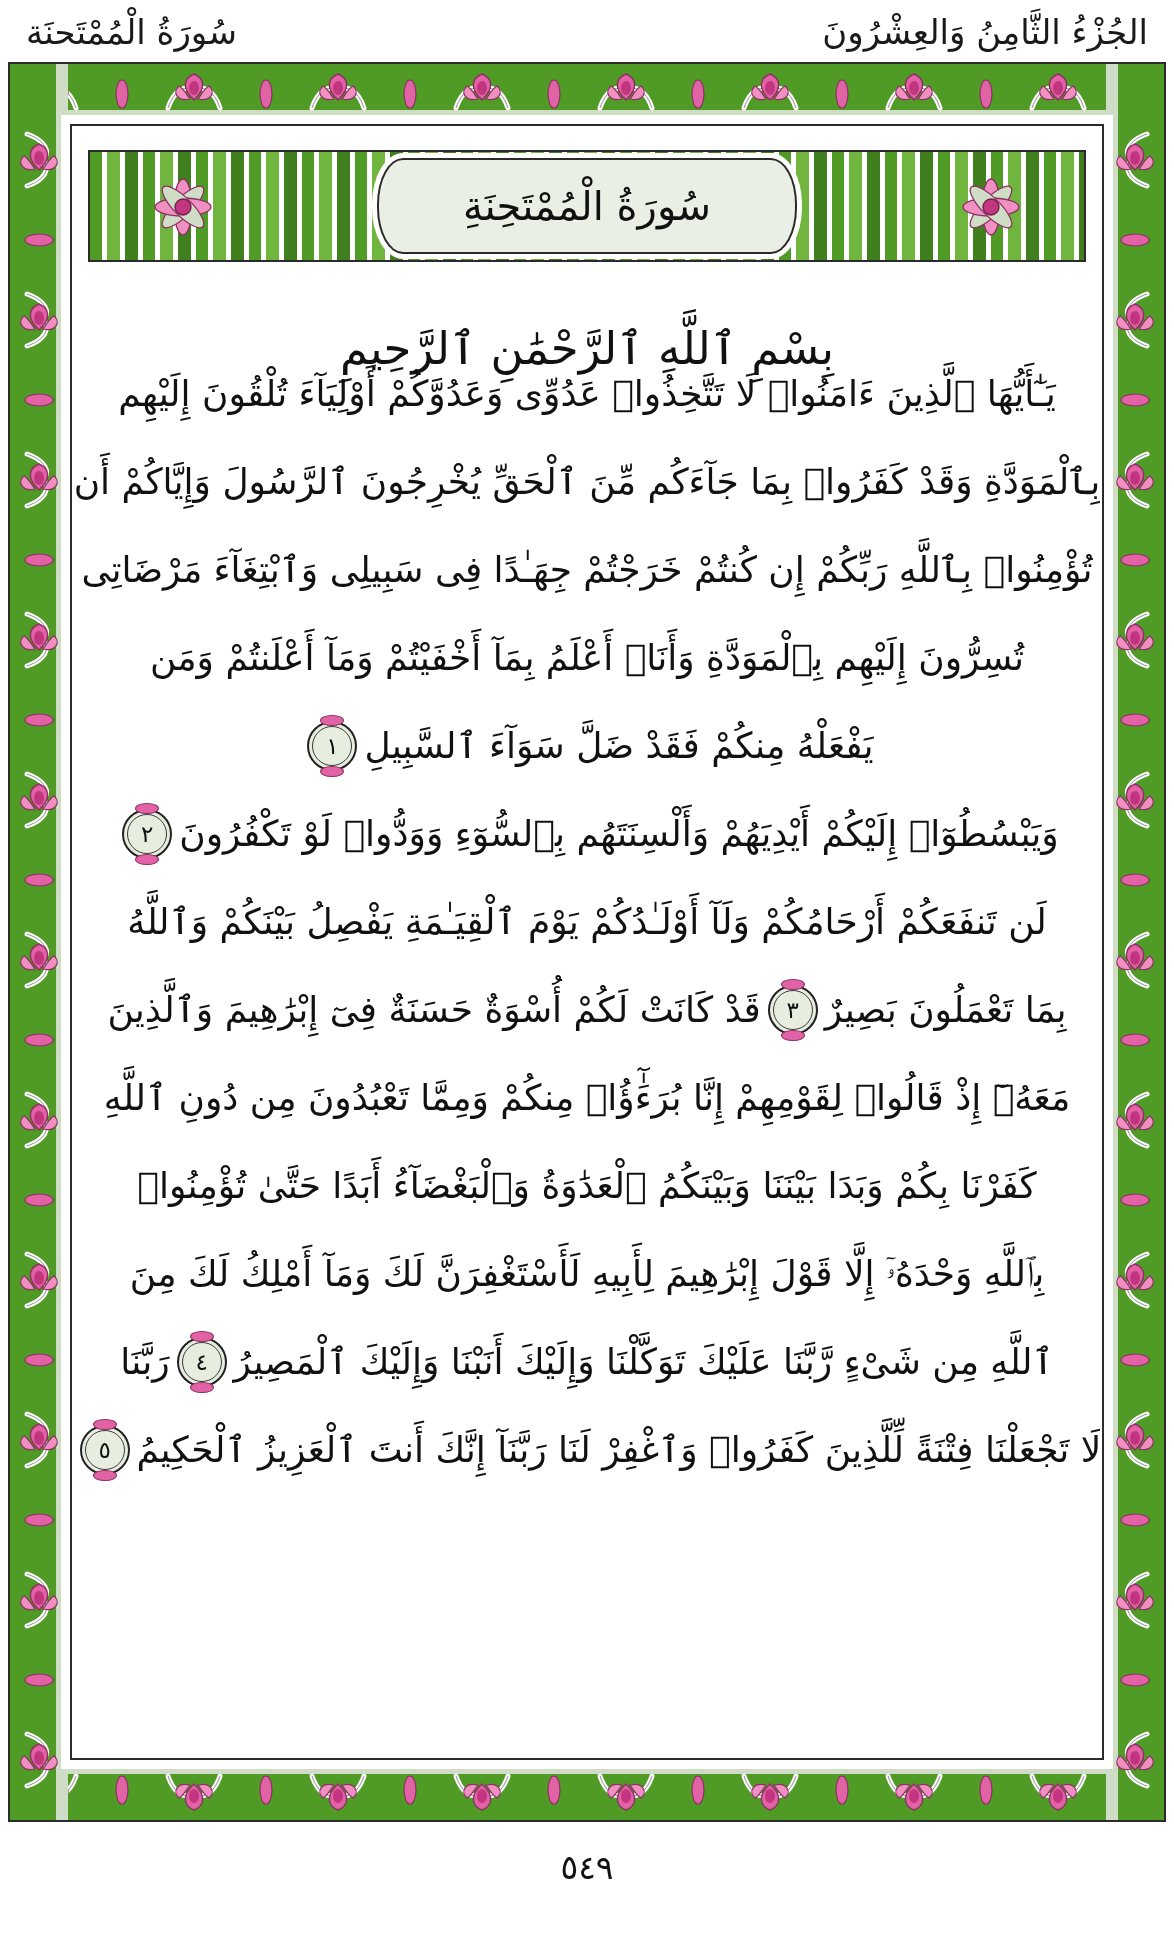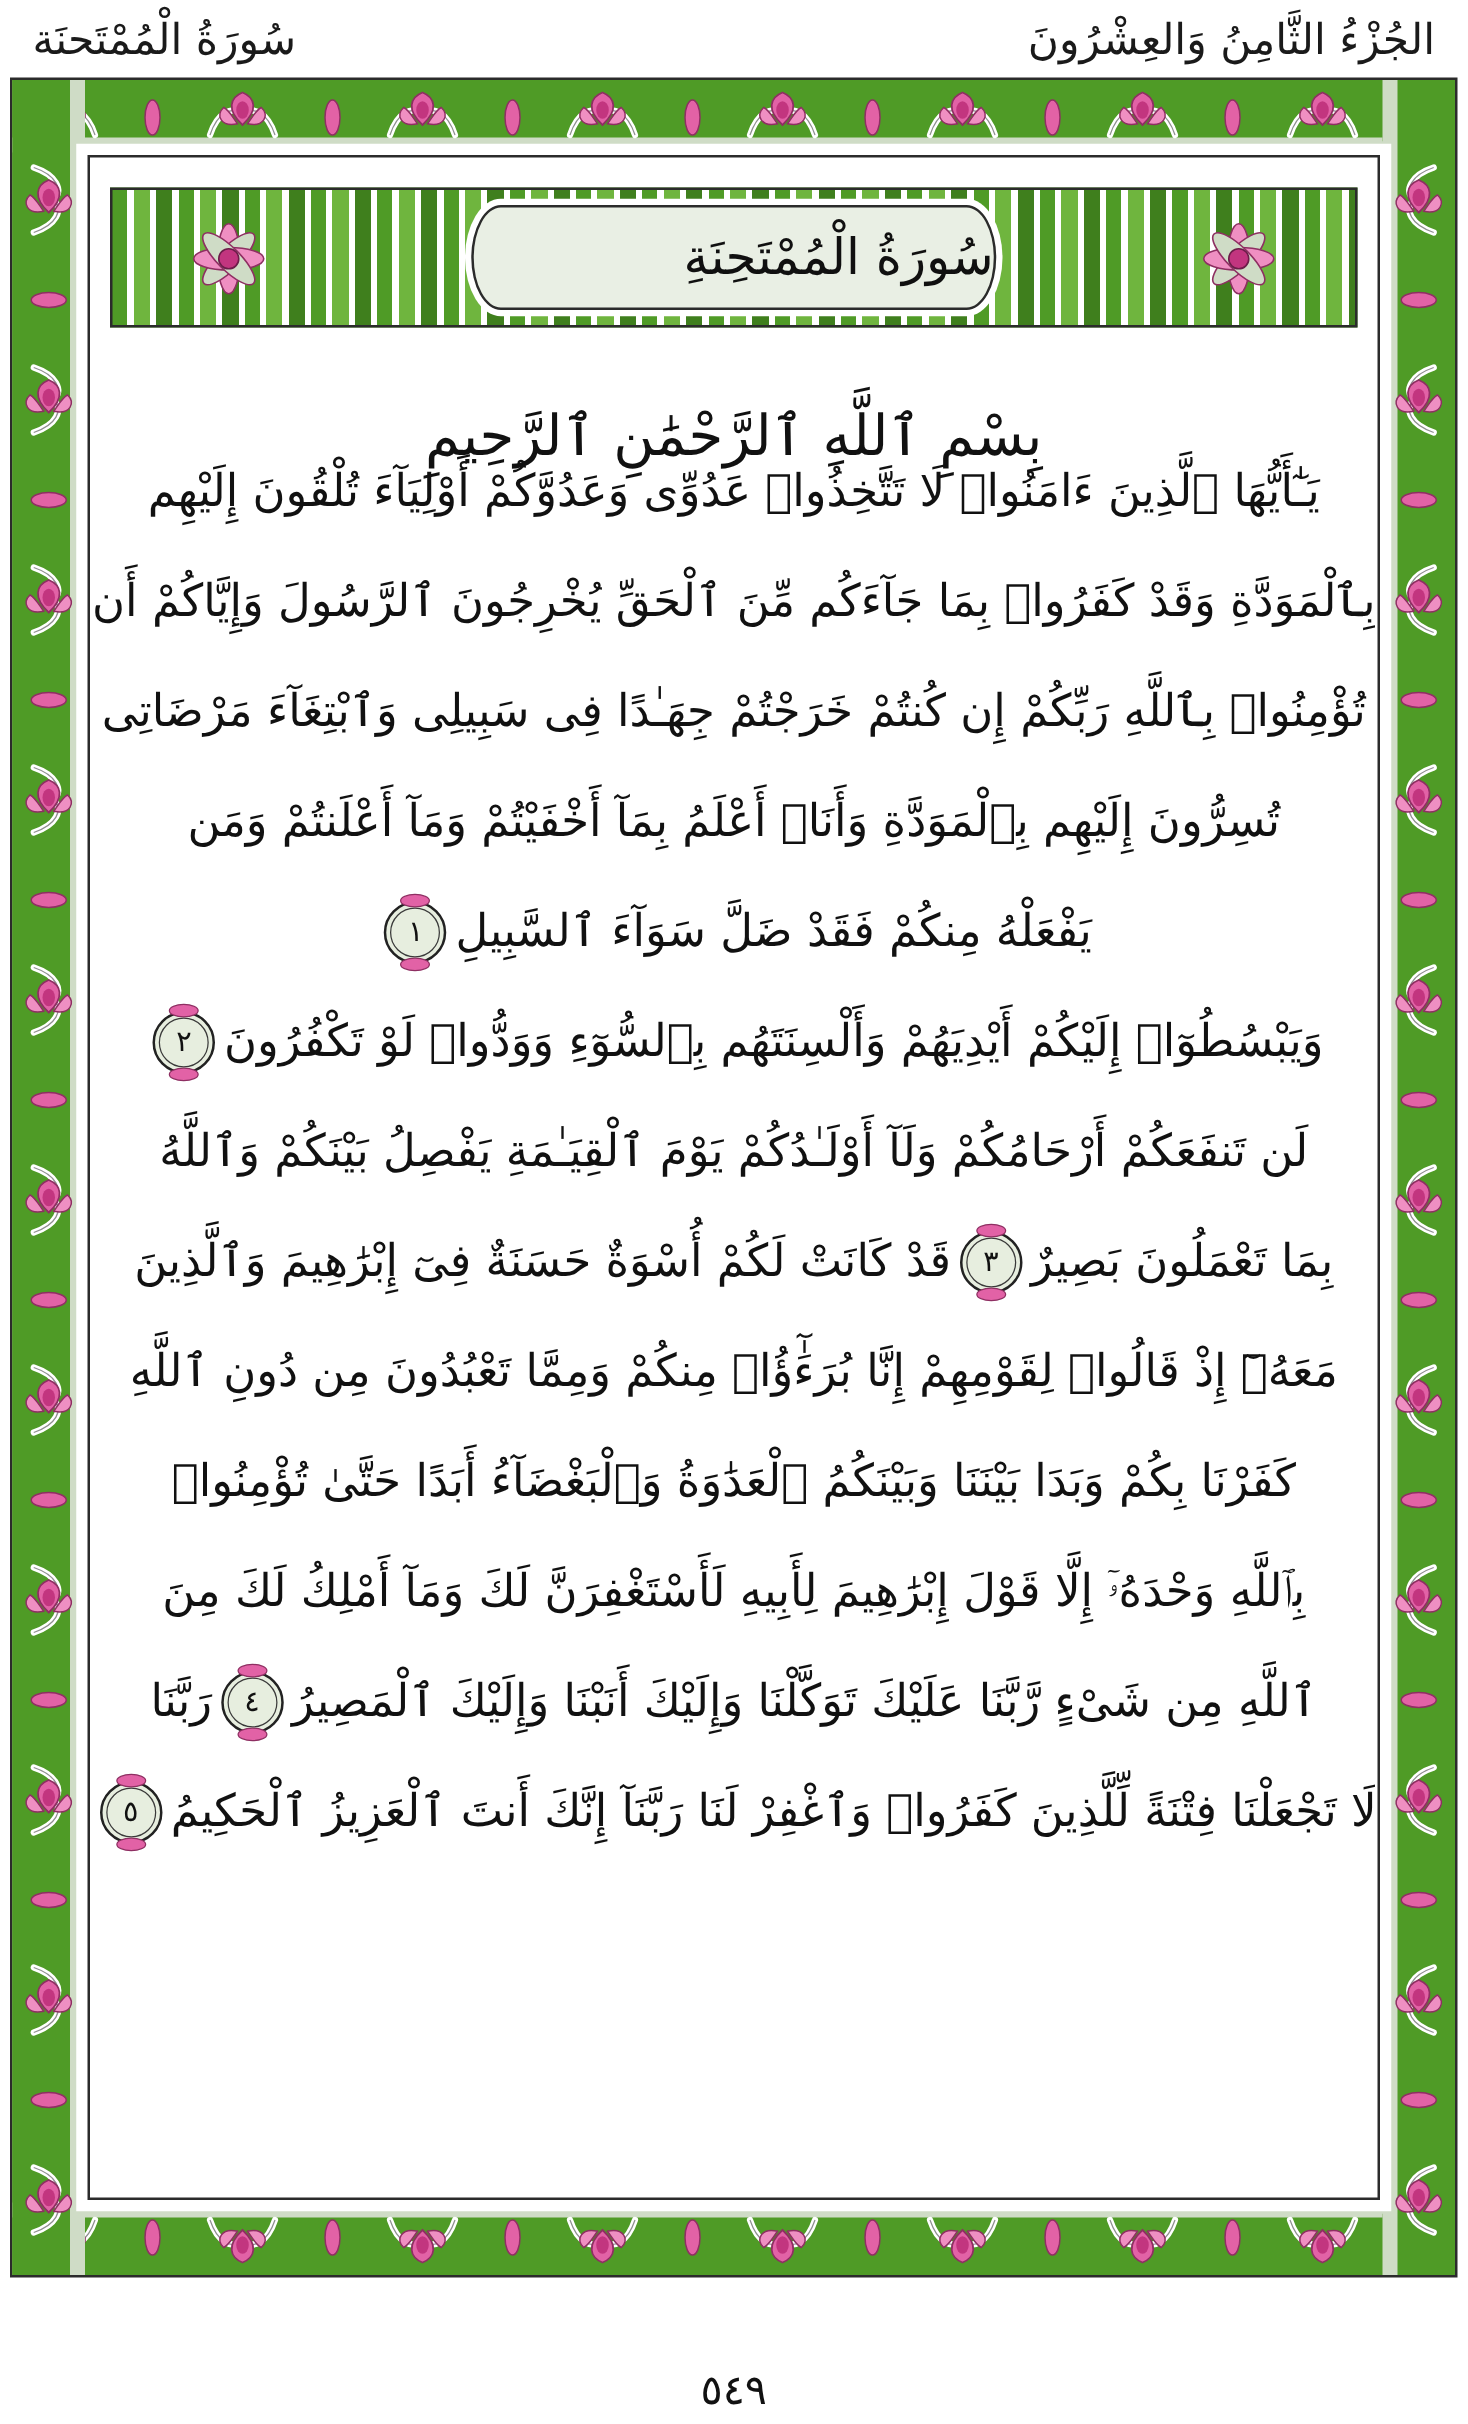--- a/index.html
+++ b/index.html
@@ -111,27 +111,27 @@
   .banner-rosette {
     position: absolute;
     width: 74px; height: 74px;
     top: 18px;
   }
   .banner-rosette.left  { left: 56px; }
   .banner-rosette.right { right: 56px; }
   .banner-cartouche {
     position: relative;
     z-index: 4;
-    width: 420px; height: 84px;
+    width: 420px; height: 96px;
     background: #e9efe4;
     border: 2px solid #2b2b2b;
     border-radius: 26px / 46px;
     display: flex;
     align-items: center;
-    justify-content: flex-end;
+    justify-content: center;
     box-shadow: 0 0 0 5px #ffffff;
   }
   .banner-title {
     font-family: "DejaVu Sans", sans-serif;
     font-size: 40px;
     color: #101010;
     direction: rtl;
     white-space: nowrap;
   }
 
@@ -213,21 +213,20 @@
 
   
   .page-number {
     position: absolute;
     left: 0; right: 0;
     top: 1848px;
     text-align: center;
     font-family: "DejaVu Sans", sans-serif;
     font-size: 33px;
     color: #111111;
-    margin-top: 44px;
   }
 </style>
 </head>
 <body>
 
 <div class="page-header">
   <div class="hdr-text">الجُزْءُ الثَّامِنُ وَالعِشْرُونَ</div>
   <div class="hdr-text">سُورَةُ الْمُمْتَحنَة</div>
 </div>
 

